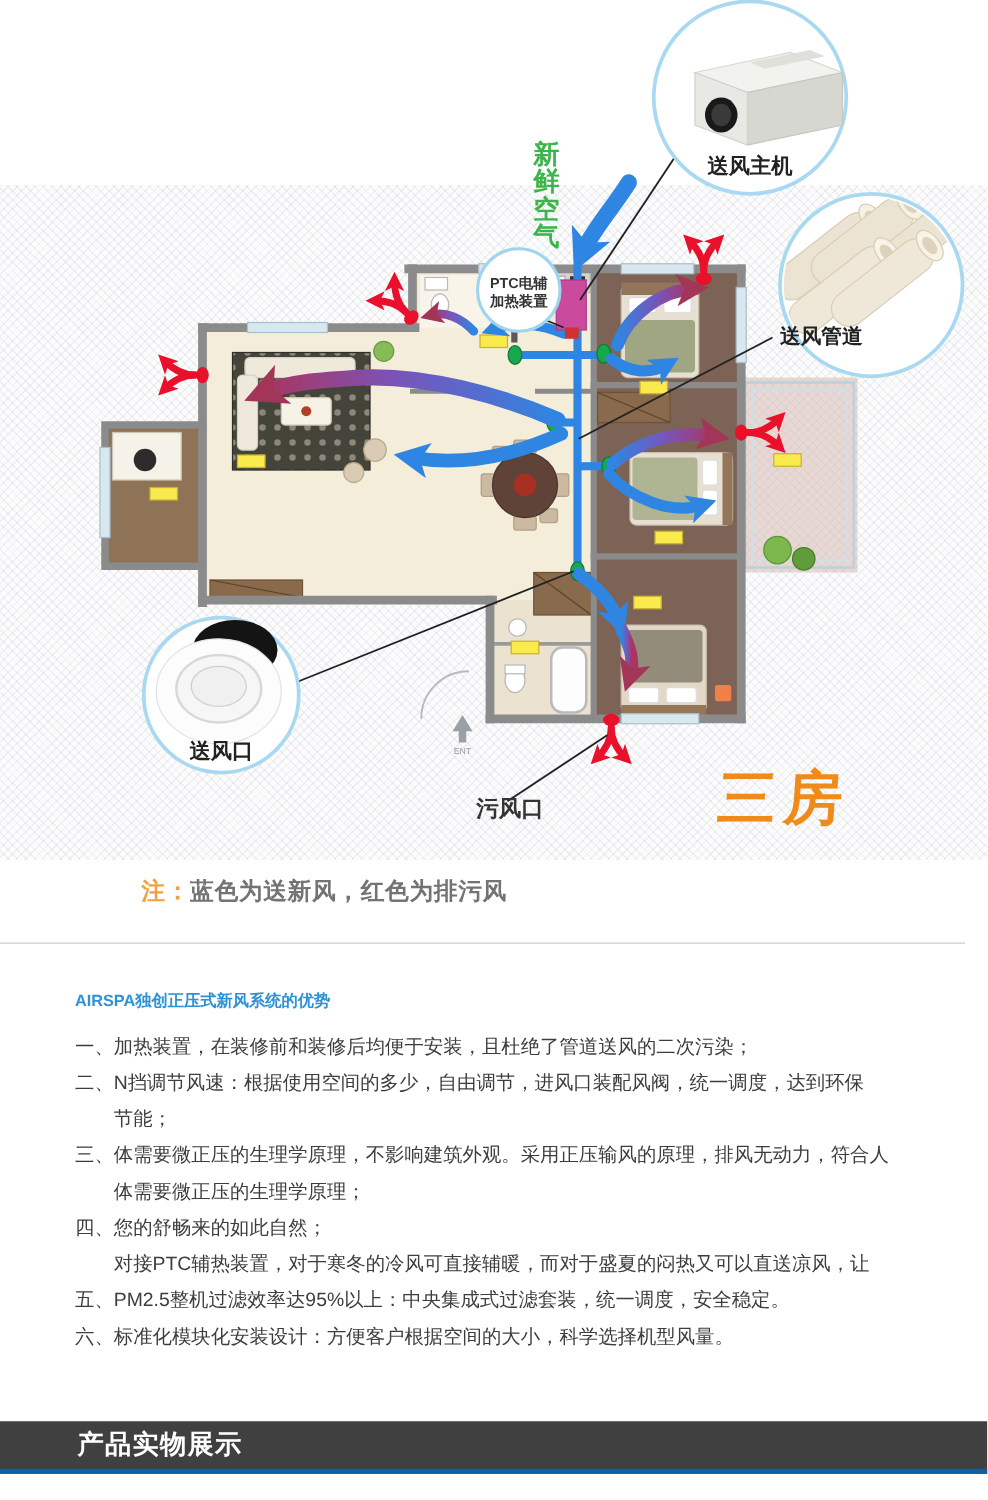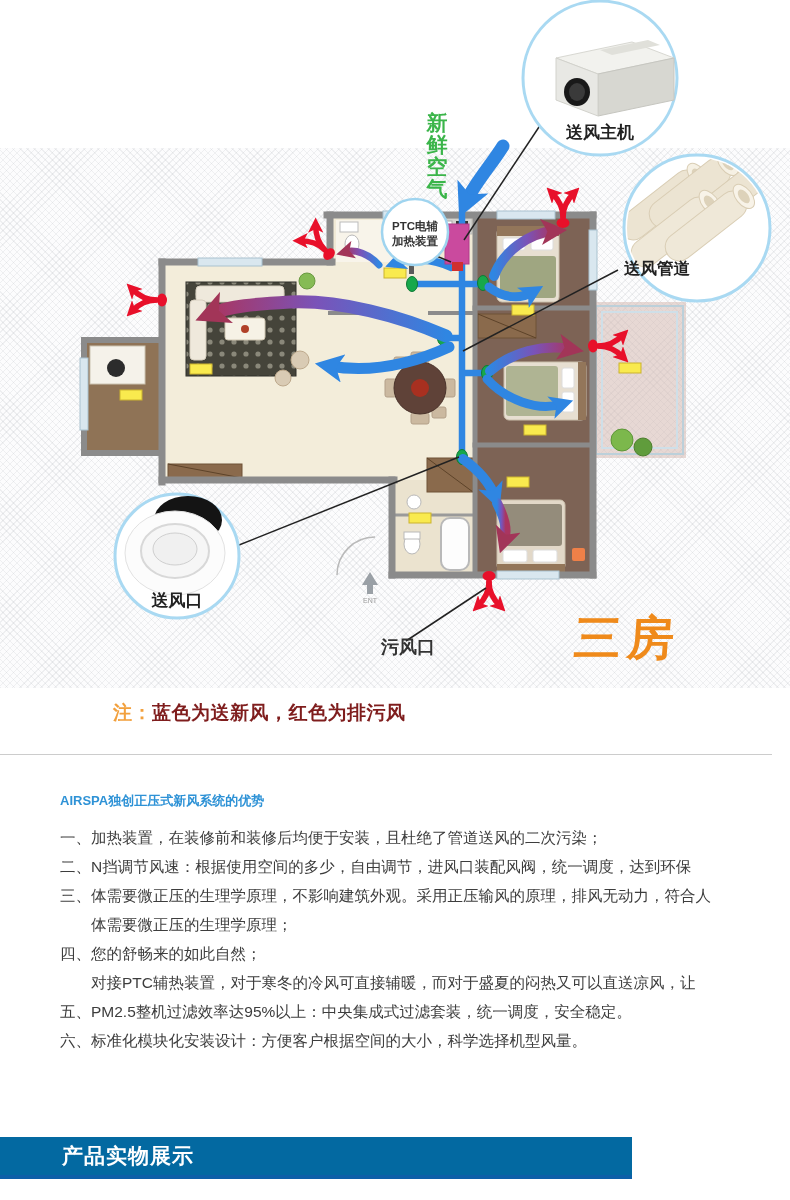--- a/index.html
+++ b/index.html
@@ -6,28 +6,28 @@
   .page{position:relative;width:790px;height:1200px;background:#ffffff;overflow:hidden;
         font-family:"Liberation Sans",sans-serif;}
   .diagram-bg{position:absolute;left:0;top:148px;width:790px;height:540px;
     background:
       repeating-linear-gradient(45deg, rgba(160,165,172,.15) 0 1px, transparent 1px 5px),
       repeating-linear-gradient(135deg, rgba(160,165,172,.15) 0 1px, transparent 1px 5px),
       #fcfcfd;}
   .diagram-svg{position:absolute;left:0;top:0;width:790px;height:690px;}
   .note{position:absolute;left:113px;top:700px;font-size:19px;font-weight:bold;letter-spacing:.5px;}
   .note .pfx{color:#f2a03d;}
-  .note .txt{color:#7f1d1d;text-align:right;}
+  .note .txt{color:#737373;text-align:right;}
   .divider{position:absolute;left:0;top:754px;width:772px;height:1px;background:#cccccc;}
   .adv{position:absolute;left:60px;top:790px;width:692px;color:#3d3d3d;}
   .adv-title{font-size:13px;font-weight:bold;color:#2e92d6;line-height:22px;}
   .adv-items{margin-top:11px;font-size:15.5px;line-height:29px;}
   .adv-item{position:relative;padding-left:31px;}
   .adv-item .num{position:absolute;left:0;top:0;}
-  .banner{position:absolute;left:0;top:1137px;width:632px;height:38px;background:#0369a1;
+  .banner{position:absolute;left:0;top:1137px;width:790px;height:38px;background:#404040;
           border-bottom:4px solid #0d5fa8;}
   .banner-title{margin-left:62px;line-height:38px;font-size:21px;font-weight:bold;color:#ffffff;letter-spacing:1px;}
   text{font-family:"Liberation Sans",sans-serif;}
 </style>
 </head>
 <body>
 
 <div class="page">
 
   <div class="diagram-bg"></div>
@@ -322,20 +322,21 @@
   <div class="adv">
     <div class="adv-title">AIRSPA独创正压式新风系统的优势</div>
     <div class="adv-items">
       <div class="adv-item">
         <span class="num">一、</span>
         <div>加热装置，在装修前和装修后均便于安装，且杜绝了管道送风的二次污染；</div>
       </div>
       <div class="adv-item">
         <span class="num">二、</span>
         <div>N挡调节风速：根据使用空间的多少，自由调节，进风口装配风阀，统一调度，达到环保</div>
+        <div>节能；</div>
       </div>
       <div class="adv-item">
         <span class="num">三、</span>
         <div>体需要微正压的生理学原理，不影响建筑外观。采用正压输风的原理，排风无动力，符合人</div>
         <div>体需要微正压的生理学原理；</div>
       </div>
       <div class="adv-item">
         <span class="num">四、</span>
         <div>您的舒畅来的如此自然；</div>
         <div>对接PTC辅热装置，对于寒冬的冷风可直接辅暖，而对于盛夏的闷热又可以直送凉风，让</div>

